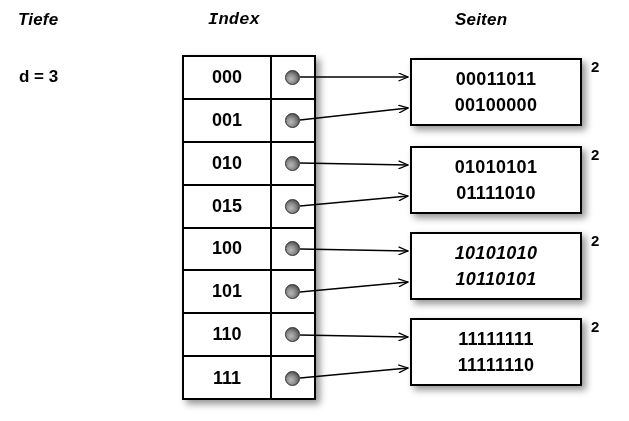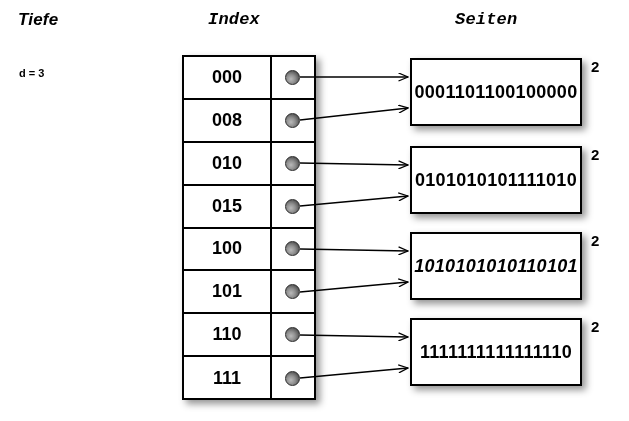--- a/index.html
+++ b/index.html
@@ -26,28 +26,28 @@
     position: absolute;
     font-style: italic;
     font-weight: 600;
     font-size: 17px;
     color: #000000;
     white-space: nowrap;
     letter-spacing: 0.2px;
   }
   #header-tiefe  { left: 18px;  top: 10px; }
   #header-index  { left: 208px; top: 10px; font-family: Liberation Mono, monospace; }
-  #header-seiten { left: 455px; top: 10px; font-family: Liberation Mono, monospace; }
+  #header-seiten { left: 455px; top: 10px; }
 
   
   #depth-value {
     position: absolute;
     left: 19px;
     top: 67px;
-    font-size: 11px;
+    font-size: 17px;
     font-weight: 600;
     color: #000000;
     white-space: nowrap;
   }
 
   
   #index-table {
     position: absolute;
     left: 182px;
     top: 55px;
@@ -102,21 +102,21 @@
   .page-box {
     position: absolute;
     left: 410px;
     width: 172px;
     height: 68px;
     border: 2px solid #000000;
     box-sizing: border-box;
     background: #ffffff;
     box-shadow: 4px 4px 7px rgba(0,0,0,0.42);
     display: flex;
-    flex-direction: row;
+    flex-direction: column;
     align-items: center;
     justify-content: center;
   }
   .page-line {
     font-size: 18px;
     font-weight: 600;
     color: #000;
     line-height: 1.45;
     letter-spacing: 0.3px;
   }
@@ -149,21 +149,21 @@
   <div id="depth-value">d = 3</div>
 
   <div id="index-table">
     <div class="index-row">
       <div class="index-key">000</div>
       <div class="index-ptr-cell">
         <div class="ptr-dot"></div>
       </div>
     </div>
     <div class="index-row">
-      <div class="index-key">008</div>
+      <div class="index-key">001</div>
       <div class="index-ptr-cell">
         <div class="ptr-dot"></div>
       </div>
     </div>
     <div class="index-row">
       <div class="index-key">010</div>
       <div class="index-ptr-cell">
         <div class="ptr-dot"></div>
       </div>
     </div>

